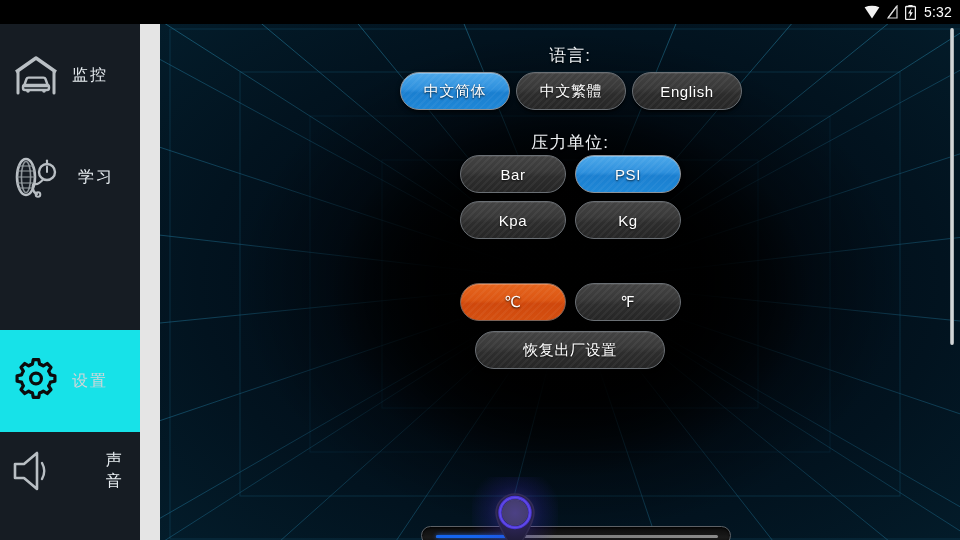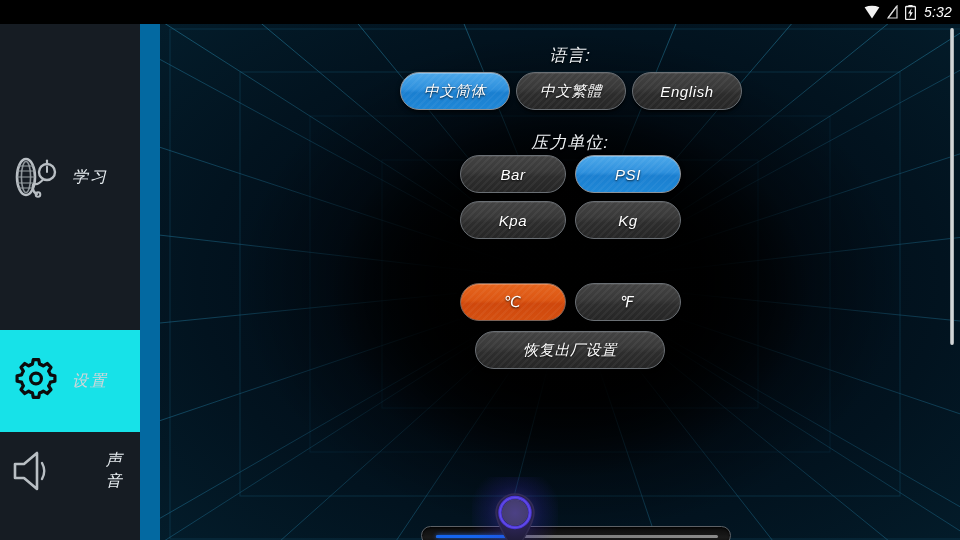--- a/index.html
+++ b/index.html
@@ -3,21 +3,21 @@
 <meta charset="utf-8">
 <style>
   * { margin:0; padding:0; box-sizing:border-box; }
   html,body { width:960px; height:540px; overflow:hidden; }
   body {
     background:#000;
     font-family:"Liberation Sans","DejaVu Sans",sans-serif;
     -webkit-font-smoothing:antialiased;
   }
 
-  #app { position:relative; width:960px; height:540px; background:#0369a1;font-style:italic; }
+  #app { position:relative; width:960px; height:540px; background:#e5e5e5; }
 
   
   .statusbar{
     position:absolute; left:0; top:0; width:960px; height:24px;
     background:#000; display:flex; align-items:center; justify-content:flex-end;
     padding-right:8px; gap:7px; z-index:40;
   }
   .sb-icon{ display:block; }
   .sb-time{ color:#fff; font-size:14px; letter-spacing:.2px; line-height:1; padding-left:1px;}
 
@@ -133,22 +133,35 @@
     <svg class="sb-icon" width="11" height="15" viewBox="0 0 11 15">
       <rect x="3.4" y="0" width="4.2" height="1.5" fill="#f2f2f2"></rect>
       <rect x="0.6" y="1.5" width="9.8" height="13" rx="1" fill="none" stroke="#f2f2f2" stroke-width="1.3"></rect>
       <path d="M6.6 3.2 L3 8.6 L5.2 8.6 L4.3 12.9 L7.9 7.2 L5.7 7.2 Z" fill="#f2f2f2"></path>
     </svg>
     <div class="sb-time">5:32</div>
   </div>
 
   <div class="sidebar">
 
-
-    <div class="side-item" style="top:102px;">
+    <div class="side-item" style="top:0px;">
+      <div class="ic">
+        <svg width="44" height="40" viewBox="0 0 44 40">
+          <path d="M2 17 L22 3 L42 17" fill="none" stroke="#b9bfc4" stroke-width="3.4" stroke-linejoin="round"></path>
+          <path d="M4 17 L4 38 M40 17 L40 38" stroke="#b9bfc4" stroke-width="3" stroke-linecap="round"></path>
+          <path d="M10 31 L12.5 24 Q13 22.6 14.5 22.6 L29.5 22.6 Q31 22.6 31.5 24 L34 31 Z" fill="none" stroke="#b9bfc4" stroke-width="2.4" stroke-linejoin="round"></path>
+          <rect x="9" y="30" width="26" height="5" rx="2" fill="none" stroke="#b9bfc4" stroke-width="2.4"></rect>
+          <circle cx="14" cy="36" r="1.8" fill="#b9bfc4"></circle>
+          <circle cx="30" cy="36" r="1.8" fill="#b9bfc4"></circle>
+        </svg>
+      </div>
+      <div class="lb">监控</div>
+    </div>
+
+    <div class="side-item" style="top:102px;gap:6px;">
       <div class="ic">
         <svg width="46" height="42" viewBox="0 0 46 42">
           <ellipse cx="13" cy="21" rx="9" ry="18" fill="none" stroke="#b9bfc4" stroke-width="2.6"></ellipse>
           <ellipse cx="13" cy="21" rx="4.6" ry="15.5" fill="none" stroke="#8e959a" stroke-width="1.6"></ellipse>
           <g stroke="#9aa1a6" stroke-width="1.1">
             <path d="M5.2 10 L20.8 10 M4.2 15 L21.8 15 M4 21 L22 21 M4.2 27 L21.8 27 M5.2 32 L20.8 32"></path>
           </g>
           <circle cx="34" cy="16" r="8" fill="none" stroke="#b9bfc4" stroke-width="2.4"></circle>
           <path d="M34 16 L34 10.5" stroke="#b9bfc4" stroke-width="2" stroke-linecap="round"></path>
           <path d="M34 8 L34 4.5" stroke="#b9bfc4" stroke-width="2.2" stroke-linecap="round"></path>

